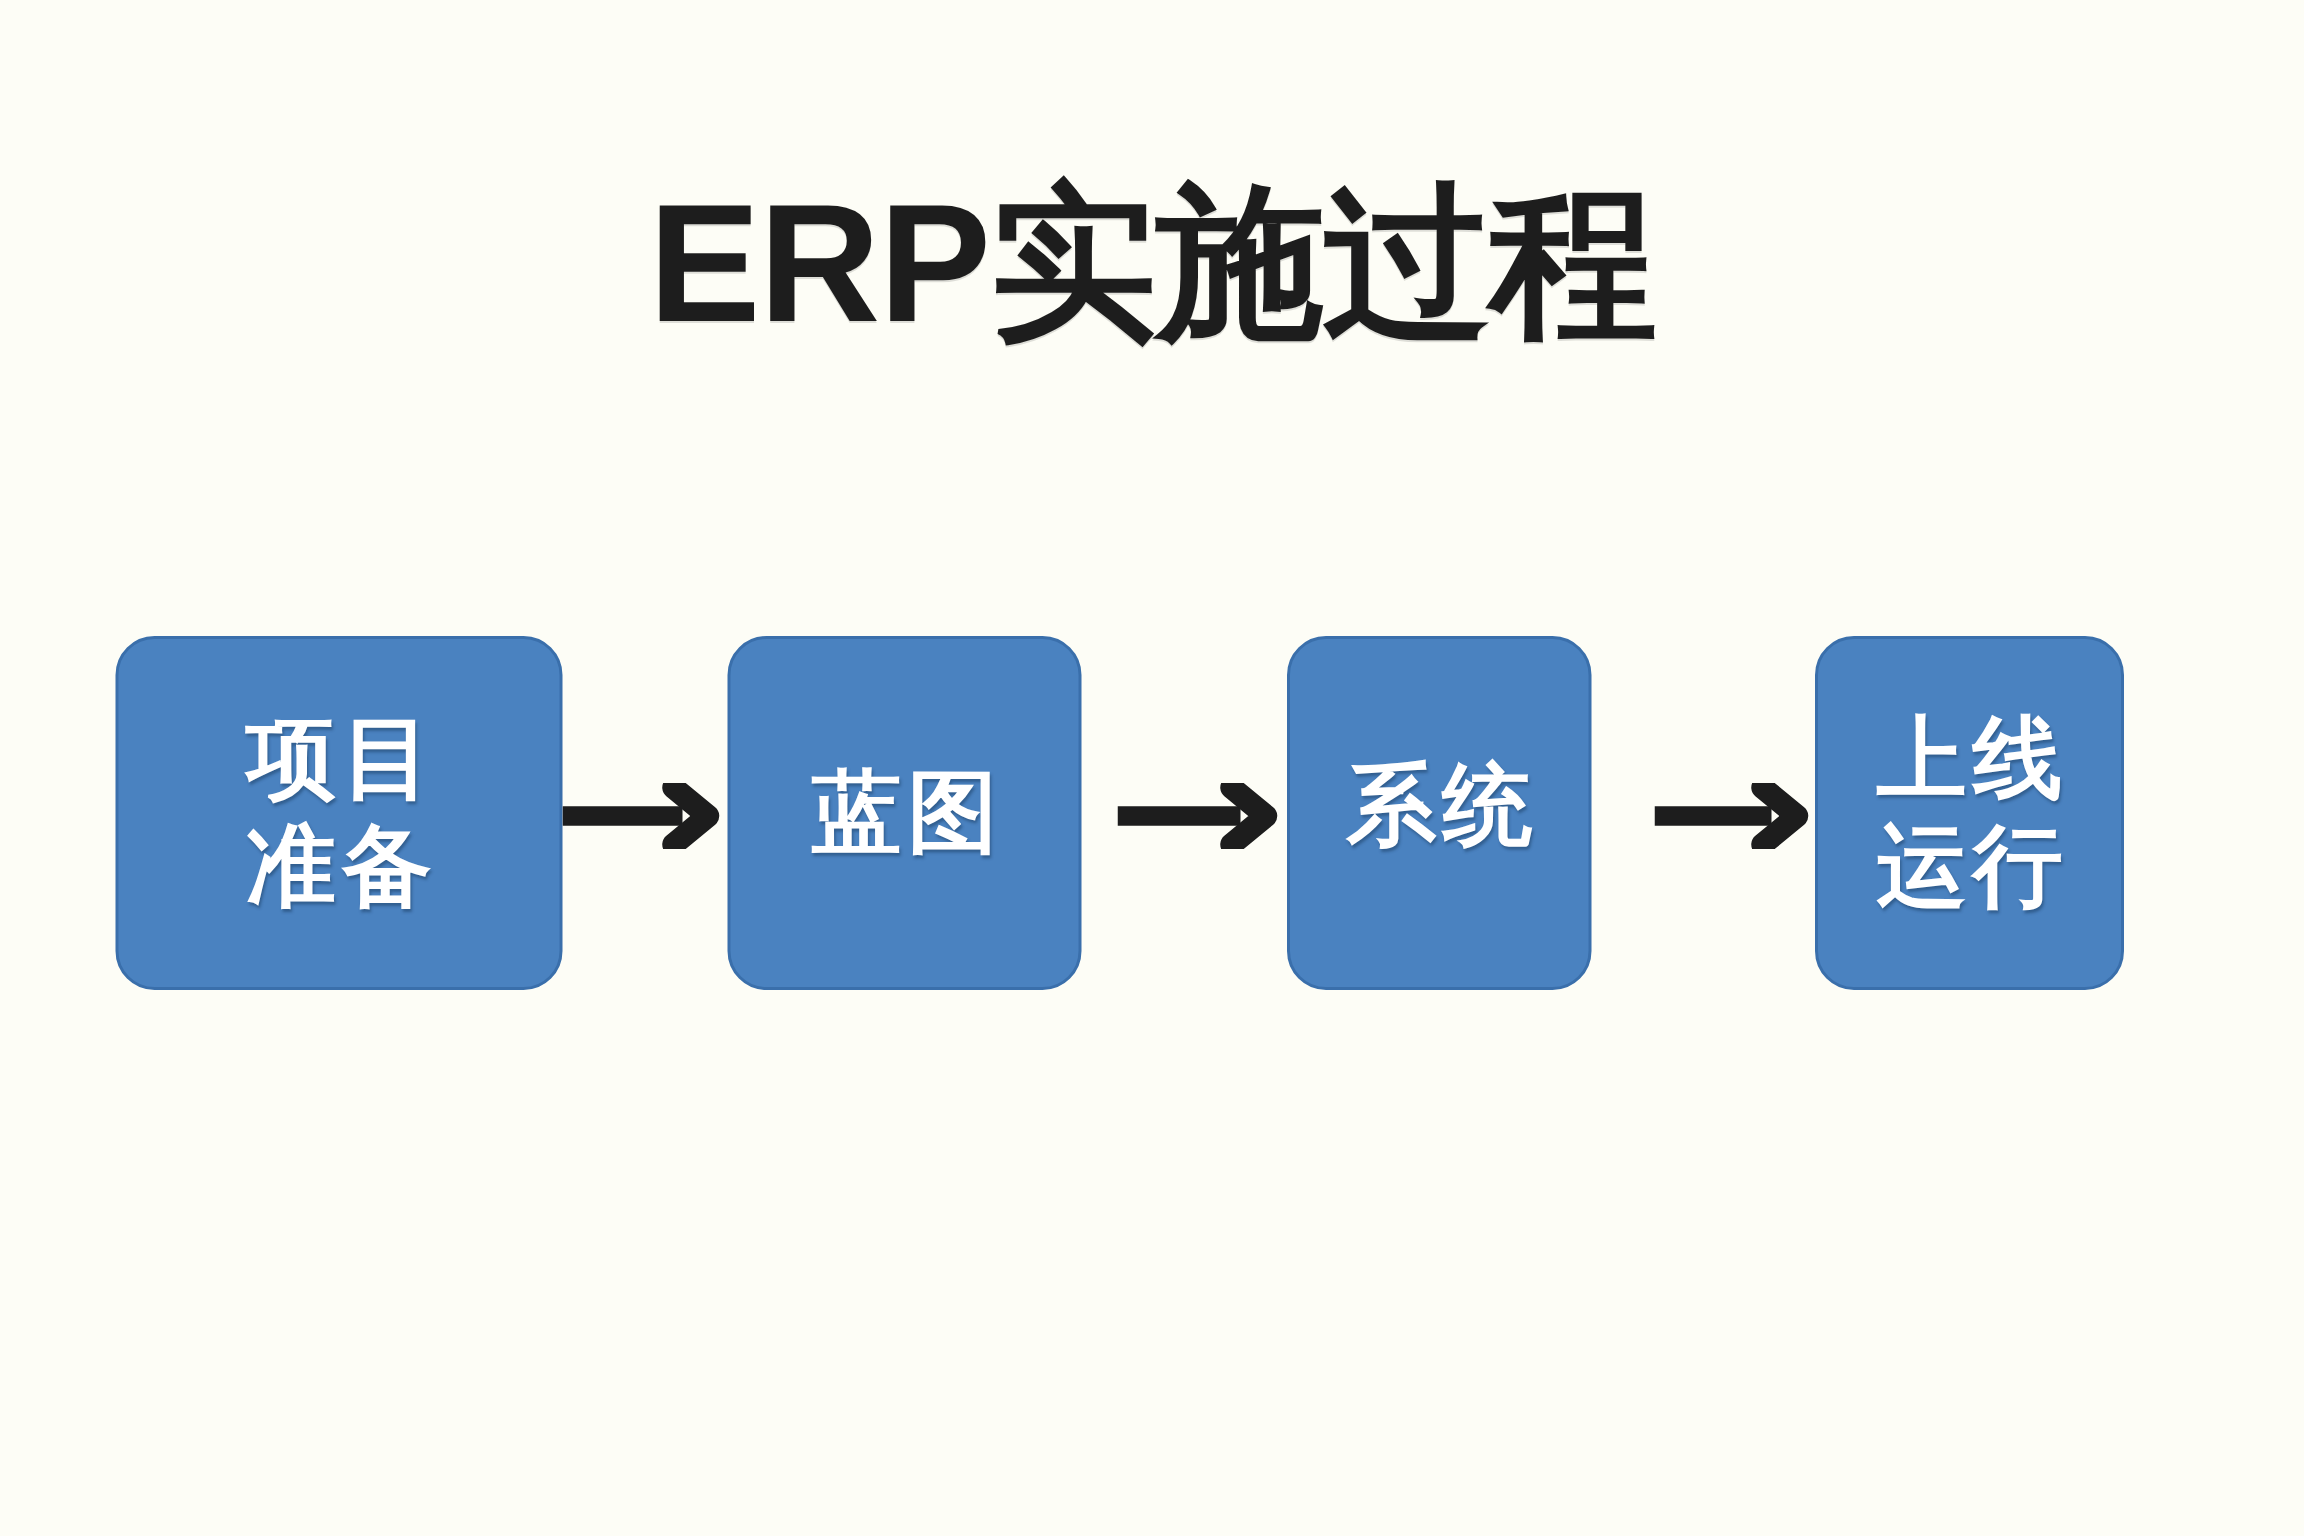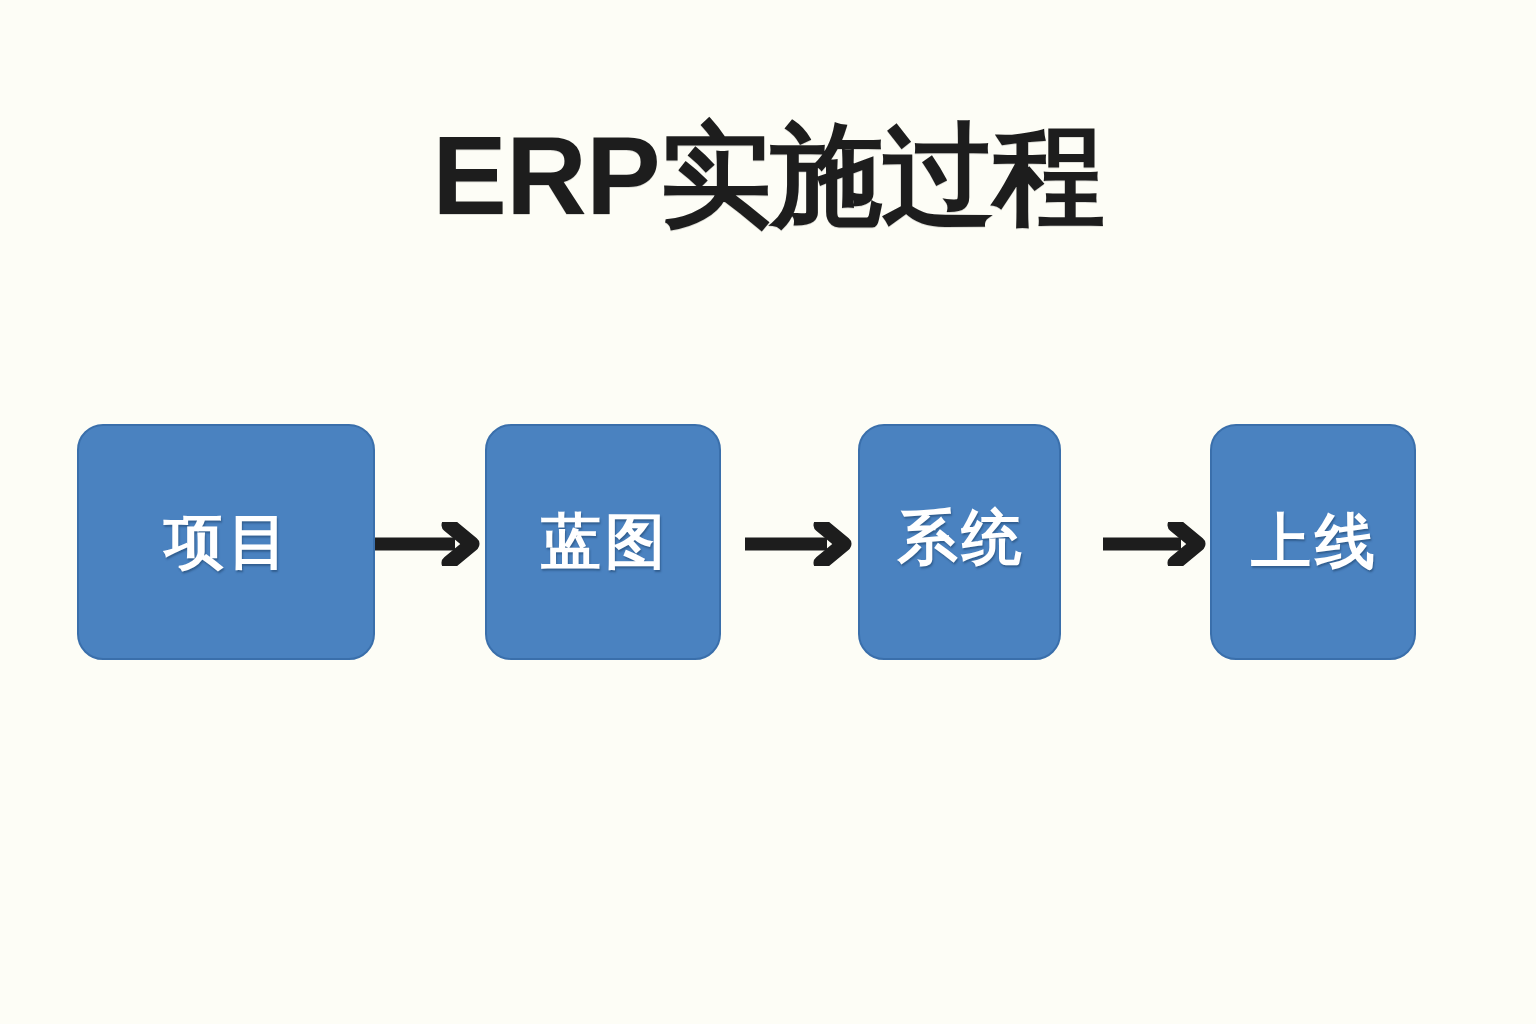--- a/index.html
+++ b/index.html
@@ -97,20 +97,21 @@
 <body>
 
 <div class="canvas">
 
   <div class="title">ERP实施过程</div>
 
   <div class="flow">
 
     <div class="node node-0">
       <div class="node-line">项目</div>
+      <div class="node-line">准备</div>
     </div>
 
     <div class="arrow arrow-0">
       <svg width="110" height="44" viewBox="0 0 110 44" aria-hidden="true">
         <line x1="0" y1="22" x2="80" y2="22" stroke="#1d1d1d" stroke-width="13" stroke-linecap="butt"></line>
         <polyline points="74,3 97,22 74,41" fill="none" stroke="#1d1d1d" stroke-width="15" stroke-linecap="round" stroke-linejoin="round"></polyline>
       </svg>
     </div>
 
     <div class="node node-1">
@@ -130,16 +131,17 @@
 
     <div class="arrow arrow-2">
       <svg width="107" height="44" viewBox="0 0 107 44" aria-hidden="true">
         <line x1="0" y1="22" x2="78" y2="22" stroke="#1d1d1d" stroke-width="13" stroke-linecap="butt"></line>
         <polyline points="72,3 95,22 72,41" fill="none" stroke="#1d1d1d" stroke-width="15" stroke-linecap="round" stroke-linejoin="round"></polyline>
       </svg>
     </div>
 
     <div class="node node-3">
       <div class="node-line">上线</div>
+      <div class="node-line">运行</div>
     </div>
 
   </div>
 </div>
 
 </body></html>

